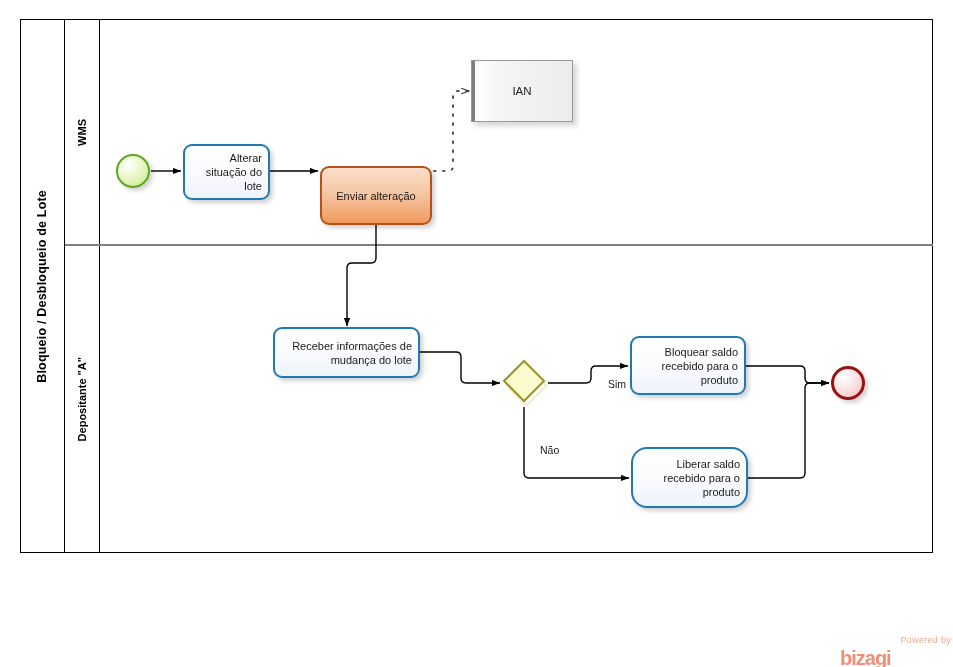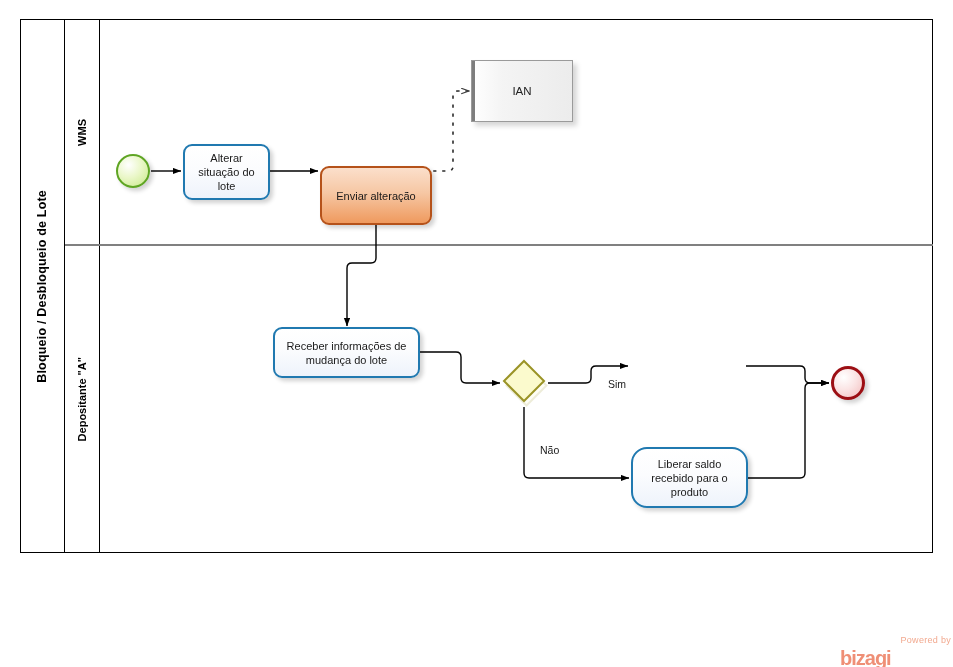--- a/index.html
+++ b/index.html
@@ -77,21 +77,21 @@
   }
 
   
   .task {
     position: absolute;
     box-sizing: border-box;
     border-radius: 9px;
     display: flex;
     align-items: center;
     justify-content: center;
-    text-align: center;
+    text-align: right;
     font-size: 11px;
     line-height: 14px;
     color: #1a1a1a;
     padding: 2px 6px;
     box-shadow: 3px 3px 4px rgba(0,0,0,0.18);
   }
   .task.blue {
     border: 2px solid #2079b0;
     background: linear-gradient(to bottom, #ffffff 0%, #fbfcfe 45%, #eef3fb 100%);
   }
@@ -260,20 +260,21 @@
   <div class="event start" style="left:116px; top:154px; width:34px; height:34px;"></div>
 
   <div class="event end" style="left:831px; top:366px; width:34px; height:34px;"></div>
 
   <div class="task blue" style="left:183px; top:144px; width:87px; height:56px;">Alterar situação do lote</div>
 
   <div class="task orange" style="left:320px; top:142px; width:112px; height:59px;margin-top:24px;">Enviar alteração</div>
 
   <div class="task blue" style="left:273px; top:327px; width:147px; height:51px;">Receber informações de mudança do lote</div>
 
+  <div class="task blue" style="left:630px; top:336px; width:116px; height:59px;">Bloquear saldo recebido para o produto</div>
 
   <div class="task blue" style="left:631px; top:447px; width:117px; height:61px;border-radius:16px;">Liberar saldo recebido para o produto</div>
 
   <div class="gateway" style="left:498px; top:357px; width:52px; height:52px;">
     <svg width="52" height="52" viewBox="0 0 52 52" overflow="visible">
       <polygon points="26,6 46,26 26,46 6,26" fill="#fbfacd" stroke="#9a9326" stroke-width="2" transform="translate(2.5,2.5)" opacity="0.17"></polygon>
       <polygon points="26,4 46,24 26,44 6,24" fill="#fbfacd" stroke="#9a9326" stroke-width="2"></polygon>
     </svg>
   </div>
 

